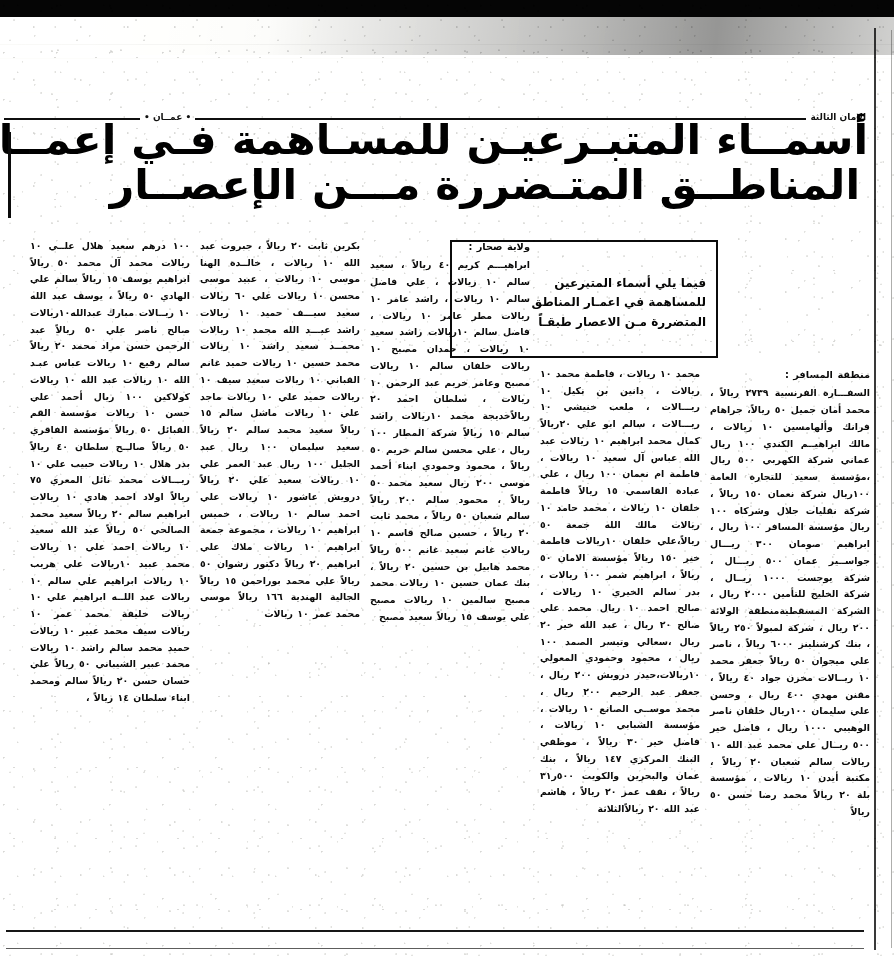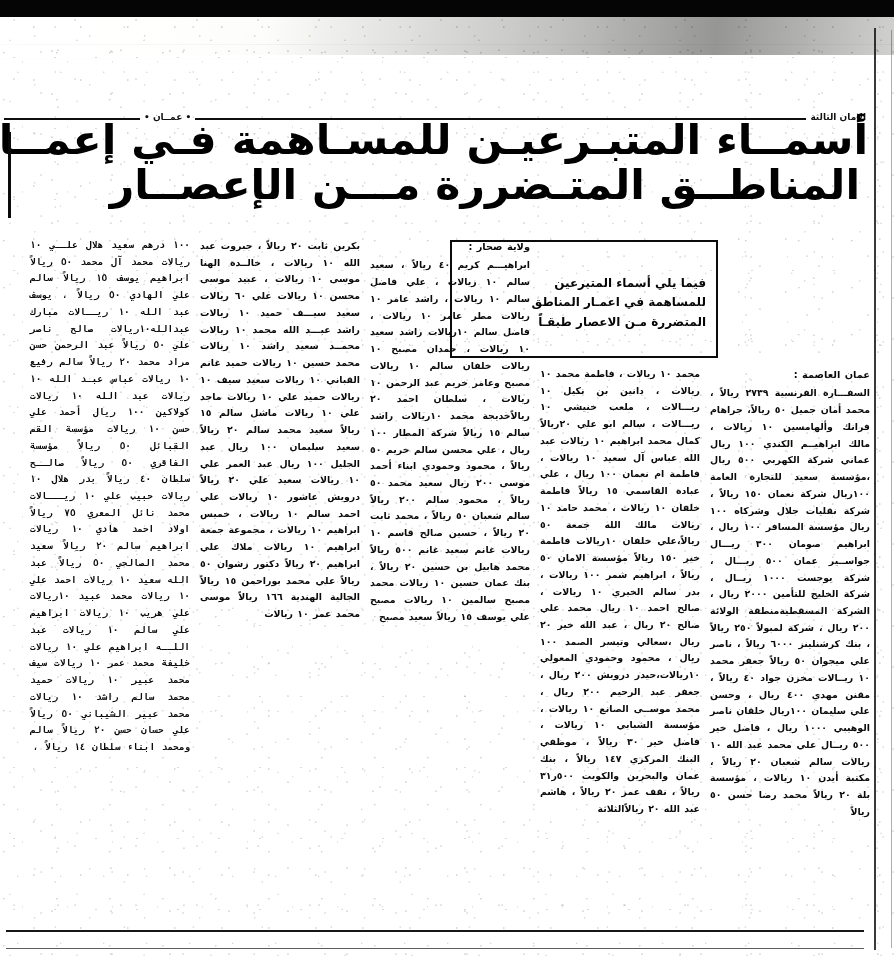--- a/index.html
+++ b/index.html
@@ -219,21 +219,21 @@
     margin: 0 0 2px 0;
     font-weight: bold;
     font-size: 9.8px;
     letter-spacing: .2px;
   }
   
   .col.c1 { padding-top: 128px; }
   .col.c2 { padding-top: 128px; }
   .col.c3 { padding-top: 0; }
   .col.c4 { padding-top: 0; }
-  .col.c5 { padding-top: 0; font-family: Liberation Mono, monospace; }
+  .col.c5 { padding-top: 0; }
 
   .col .lead-indent { text-indent: 14px; display: block; }
   .col .tail-note { display: block; margin-top: 2px; }
 
   
   .bottom-rule {
     position: absolute;
     left: 6px;
     width: 858px;
     height: 2px;
@@ -284,21 +284,21 @@
     <div class="intro-inner">
       <div class="intro-col" style="white-space:pre-line;">فيما يلي أسماء المتبرعين
 للمساهمة في اعمـار المناطق
 المتضررة مـن الاعصار طبقـاً</div>
     </div>
   </div>
 
   <div class="columns">
 
     <div class="col c1">
-      <span class="sec-head">عمان العاصمة :</span>
+      <span class="sec-head">منطقة المسافر :</span>
       <p>السفـــارة الفرنسية ٢٧٣٩ ريالاً ، محمد أمان جميل ٥٠ ريالاً، جراهام فرانك وألهامسين ١٠ ريالات ، مالك ابراهيــم الكندي ١٠٠ ريال عماني شركة الكهربي ٥٠٠ ريال ،مؤسسة سعيد للتجارة العامة ١٠٠ريال شركة نعمان ١٥٠ ريالاً ، شركة نقليات جلال وشركاه ١٠٠ ريال مؤسسة المسافر ١٠٠ ريال ، ابراهيم صومان ٣٠٠ ريـــال جواســير عمان ٥٠٠ ريـــال ، شركة يوجست ١٠٠٠ ريــال ، شركة الخليج للتأمين ٢٠٠٠ ريال ، الشركة المسقطيةمنطقة الولائة ٢٠٠ ريال ، شركة لمبولاً ٢٥٠ ريالاً ، بنك كرشنلينز ٦٠٠٠ ريالاً ، ناصر علي ميجوان ٥٠ ريالاً جعفر محمد ١٠ ريــالات مخزن جواد ٤٠ ريالاً ، مقنن مهدي ٤٠٠ ريال ، وحسن علي سليمان ١٠٠ريال خلفان ناصر الوهيبي ١٠٠٠ ريال ، فاضل خير ٥٠٠ ريــال علي محمد عبد الله ١٠ ريالات سالم شعبان ٢٠ ريالاً ، مكتبة أيدن ١٠ ريالات ، مؤسسة بلة ٢٠ ريالاً محمد رضا حسن ٥٠ ريالاً</p>
     </div>
 
     <div class="col c2">
       <p>محمد ١٠ ريالات ، فاطمة محمد ١٠ ريالات ، دانين بن نكيل ١٠ ريـــالات ، ملعب خنيشي ١٠ ريـــالات ، سالم ابو علي ٢٠ريالاً كمال محمد ابراهيم ١٠ ريالات عبد الله عباس آل سعيد ١٠ ريالات ، فاطمة ام نعمان ١٠٠ ريال ، علي عبادة القاسمي ١٥ ريالاً فاطمة خلفان ١٠ ريالات ، محمد حامد ١٠ ريالات مالك الله جمعة ٥٠ ريالاً،علي خلفان ١٠ريالات فاطمة خير ١٥٠ ريالاً مؤسسة الامان ٥٠ ريالاً ، ابراهيم شمر ١٠٠ ريالات ، بدر سالم الخيري ١٠ ريالات ، صالح احمد ١٠ ريال محمد علي صالح ٢٠ ريال ، عبد الله خير ٢٠ ريال ،سعالي وتيسر الصمد ١٠٠ ريال ، محمود وحمودي المعولي ١٠ريالات،حيدر درويش ٢٠٠ ريال ، جعفر عبد الرحيم ٢٠٠ ريال ، محمد موســى الصانع ١٠ ريالات ، مؤسسة الشبابي ١٠ ريالات ، فاضل خير ٣٠ ريالاً ، موظفي البنك المركزي ١٤٧ ريالاً ، بنك عمان والبحرين والكويت ٥٠٠ر٣١ ريالاً ، نقف عمر ٢٠ ريالاً ، هاشم عبد الله ٢٠ ريالاًالثلاثة</p>
     </div>
 
     <div class="col c3">
       <span class="sec-head">ولاية صحار :</span>
       <p>ابراهيـــم كريم ٤٠ ريالاً ، سعيد سالم ١٠ ريالات ، علي فاضل سالم ١٠ ريالات ، راشد عامر ١٠ ريالات مطر عامر ١٠ ريالات ، فاضل سالم ١٠ريالات راشد سعيد ١٠ ريالات ، حمدان مصبح ١٠ ريالات خلفان سالم ١٠ ريالات مصبح وعامر خريم عبد الرحمن ١٠ ريالات ، سلطان احمد ٢٠ ريالاًخديجة محمد ١٠ريالات راشد سالم ١٥ ريالاً شركة المطار ١٠٠ ريال ، علي محسن سالم خريم ٥٠ ريالاً ، محمود وحمودي ابناء أحمد موسى ٢٠٠ ريال سعيد محمد ٥٠ ريالاً ، محمود سالم ٢٠٠ ريالاً سالم شعبان ٥٠ ريالاً ، محمد ثابت ٢٠ ريالاً ، حسين صالح قاسم ١٠ ريالات غانم سعيد غانم ٥٠٠ ريالاً محمد هابيل بن حسين ٢٠ ريالاً ، بنك عمان حسين ١٠ ريالات محمد مصبح سالمين ١٠ ريالات مصبح علي يوسف ١٥ ريالاً سعيد مصبح</p>

